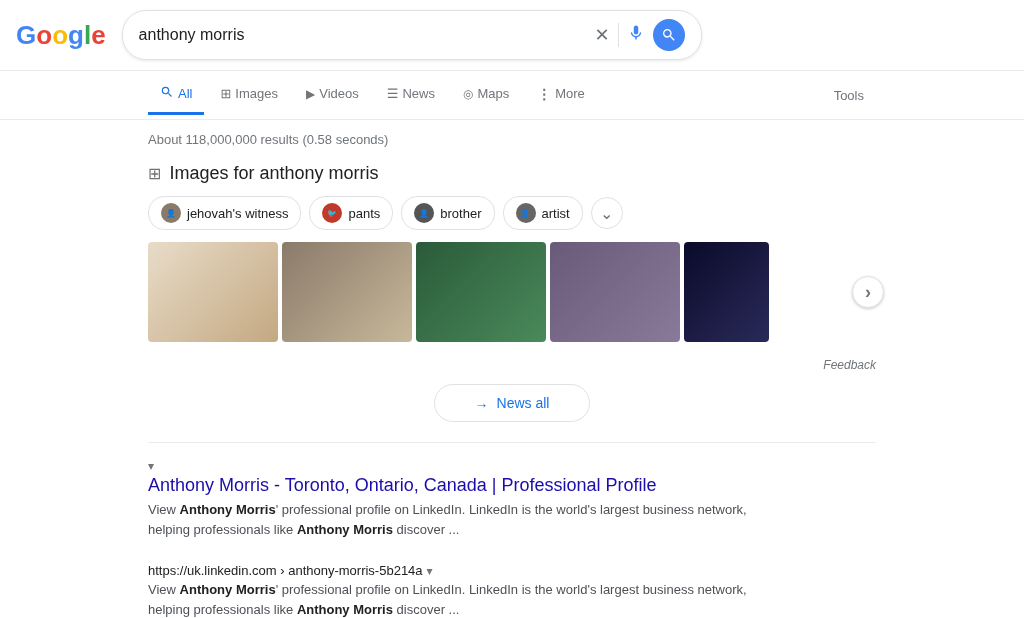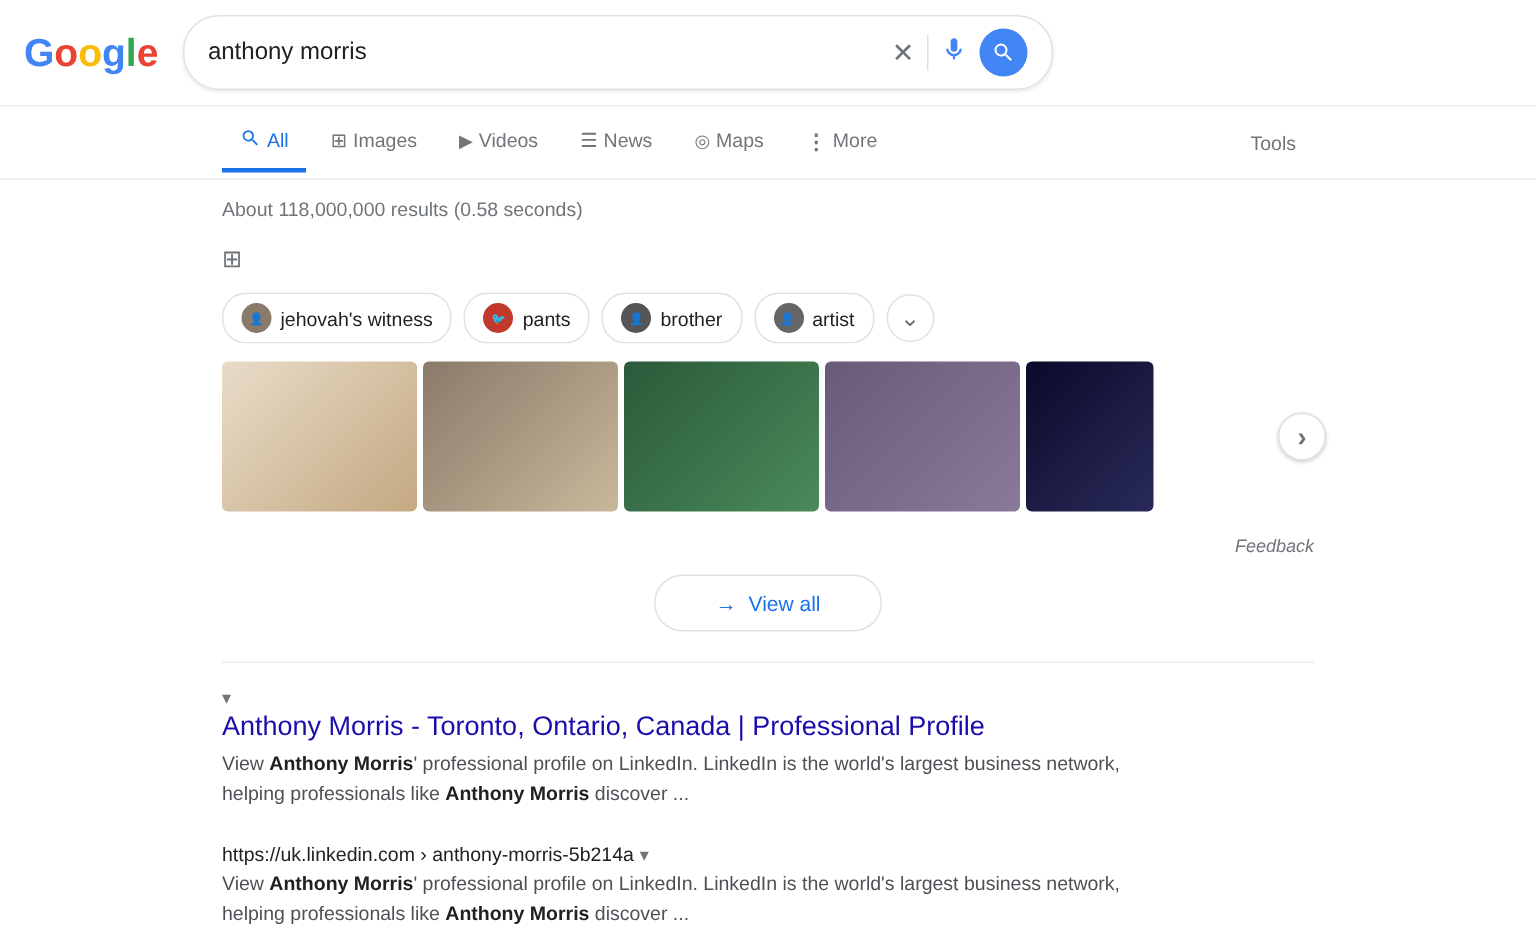--- a/index.html
+++ b/index.html
@@ -129,20 +129,21 @@
   </a>
   <span class="tools-btn">Tools</span>
 </div>
 
 <div class="main">
   <div class="results-count">About 118,000,000 results (0.58 seconds)</div>
 
   <div class="images-section">
     <div class="images-title-row">
       <span style="color:#70757a; font-size:16px;">⊞</span>
+      <span class="images-title">Images for anthony morris</span>
     </div>
 
     <div class="filter-chips">
       <div class="chip">
         <div class="chip-avatar" style="background:#8a7a6a; display:flex; align-items:center; justify-content:center; font-size:8px; color:#fff;">👤</div>
         <span>jehovah's witness</span>
       </div>
       <div class="chip">
         <div class="chip-avatar" style="background:#c0392b; display:flex; align-items:center; justify-content:center; font-size:8px; color:#fff;">🐦</div>
         <span>pants</span>
@@ -171,21 +172,21 @@
       <div class="img-next-btn" style="right: -8px;">
         <span style="font-size:18px; color:#70757a; font-weight:bold;">›</span>
       </div>
     </div>
 
     <div class="feedback-text">Feedback</div>
 
     <div class="view-all-wrapper">
       <button class="view-all-btn">
         <span style="color:#1a73e8;">→</span>
-        <span>View all</span>
+        <span>News all</span>
       </button>
     </div>
   </div>
 
   <div style="height:1px; background:#ebebeb; margin-bottom:16px;"></div>
 
   <div class="search-results">
 
     <div class="result-item">
       <div class="result-url-line">

